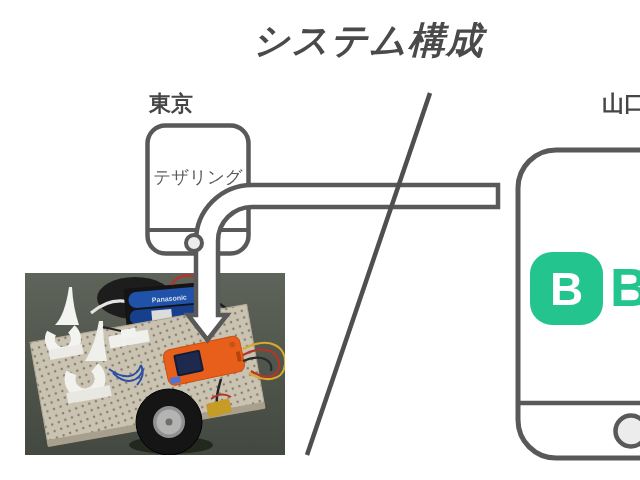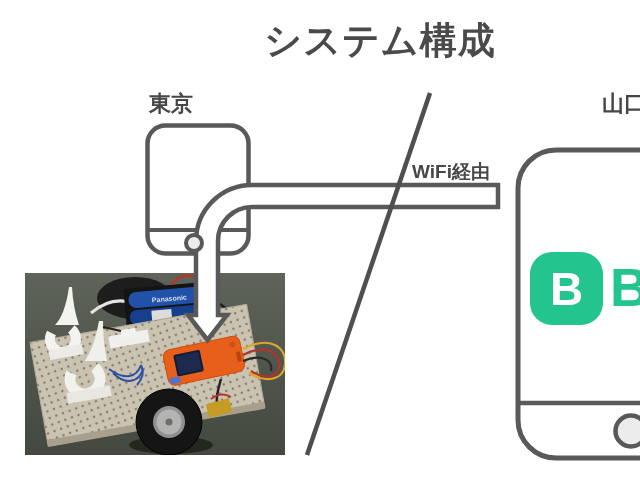--- a/index.html
+++ b/index.html
@@ -2,22 +2,22 @@
 <html><head>
 <meta charset="utf-8">
 <style>
   html,body{margin:0;padding:0;background:#fff;}
   .stage{
     position:relative;width:640px;height:480px;background:#ffffff;
     overflow:hidden;font-family:"Liberation Sans",sans-serif;
   }
   .stage svg.diagram{position:absolute;left:0;top:0;}
   .lbl{position:absolute;white-space:nowrap;}
-  .title{left:250px;top:16px;width:260px;text-align:center;
-         font-size:37px;font-weight:bold;color:#4a4a4a;letter-spacing:1px;}
+  .title{left:238px;top:16px;width:260px;text-align:center;
+         font-size:37px;font-weight:bold;color:#4a4a4a;letter-spacing:1px;font-style:italic;}
   .loc{font-size:22px;font-weight:bold;color:#464646;}
   .tokyo{left:149px;top:89px;}
   .yamaguchi{left:602px;top:89px;}
   .tether{left:146px;top:165px;width:104px;text-align:center;
           font-size:17.5px;color:#595959;}
   .linklbl{font-size:19px;font-weight:bold;color:#474747;}
   .sig{left:321px;top:158px;}
   .wifi{left:412px;top:159px;}
   .app-icon{
     position:absolute;left:530px;top:252px;width:73px;height:73px;
@@ -127,23 +127,23 @@
 
     <line x1="430" y1="93" x2="307" y2="455" stroke="#4f4f4f" stroke-width="4.5"></line>
   </svg>
 
   <div class="lbl title">システム構成</div>
 
   <div class="lbl loc tokyo">東京</div>
 
   <div class="lbl loc yamaguchi">山口</div>
 
+  <div class="lbl tether">テザリング</div>
 
 
-  <div class="lbl linklbl wifi">WiFi経由</div>
 
   <div class="app-icon">
     <span>B</span>
   </div>
 
   <div class="lbl wordmark">B</div>
 
 </div>
 
 </body></html>

